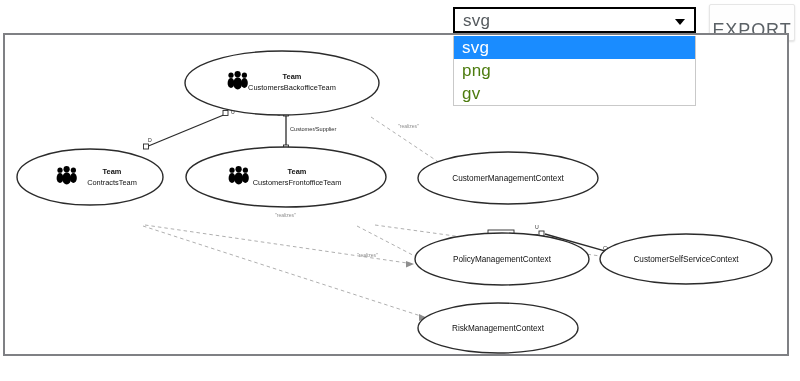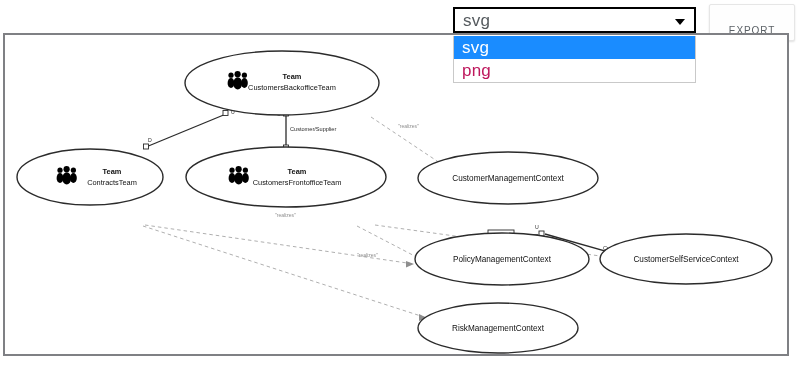--- a/index.html
+++ b/index.html
@@ -39,35 +39,35 @@
     position:absolute;left:709px;top:4px;width:86px;height:37px;
     background:#fefefe;
     border:1px solid #e6e6e6;
     border-radius:2px;
     box-shadow:0 1px 2px rgba(0,0,0,.12);
     box-sizing:border-box;
     display:flex;align-items:center;justify-content:center;
     cursor:pointer;
   }
   #export-button span{
-    font-size:10px;color:#5b6166;letter-spacing:.9px;margin-top:16px;
+    font-size:18px;color:#5b6166;letter-spacing:.9px;margin-top:16px;
   }
   
   #format-options{
     position:absolute;left:453px;top:36px;width:243px;
     background:#ffffff;
     border:1px solid #c9c9c9;
     border-top:none;
     box-sizing:border-box;
     z-index:40;
   }
   .format-option{
     height:23px;line-height:23px;
     padding-left:8px;
-    font-size:17px;color:#be185d;
+    font-size:17px;color:#4d7c0f;
     cursor:pointer;
     letter-spacing:.2px;
   }
   .format-option.selected{
     background:#1a8cff;color:#ffffff;
   }
   
   #diagram-panel{
     position:absolute;left:3px;top:33px;width:786px;height:323px;
     border:2px solid #7f8084;
@@ -100,20 +100,21 @@
   </div>
 
   <div id="export-button">
     <span>EXPORT</span>
   </div>
 </div>
 
 <div id="format-options">
   <div class="format-option selected">svg</div>
   <div class="format-option">png</div>
+  <div class="format-option">gv</div>
 </div>
 
 <div id="diagram-panel">
   <svg id="diagram-svg" width="782" height="332" viewBox="0 0 782 332">
 
     <g>
 
       <g>
         <path class="edge-solid" d="M 141,112 L 221,79"></path>
         <rect class="conn-square" x="218" y="75.5" width="5" height="5"></rect>

